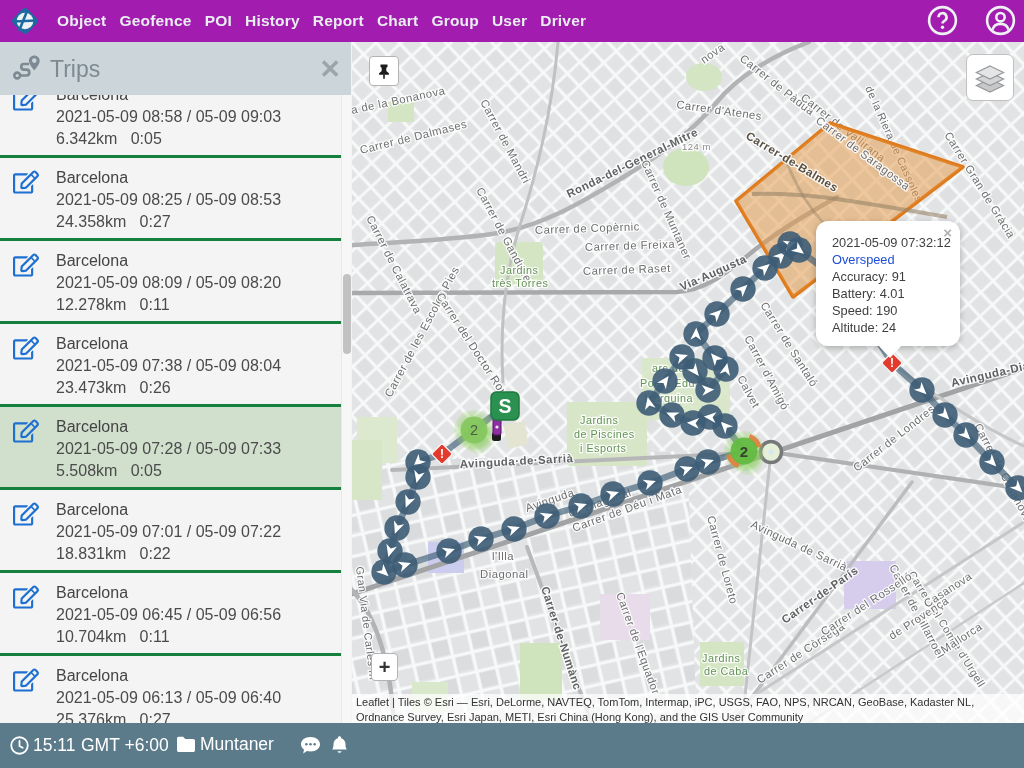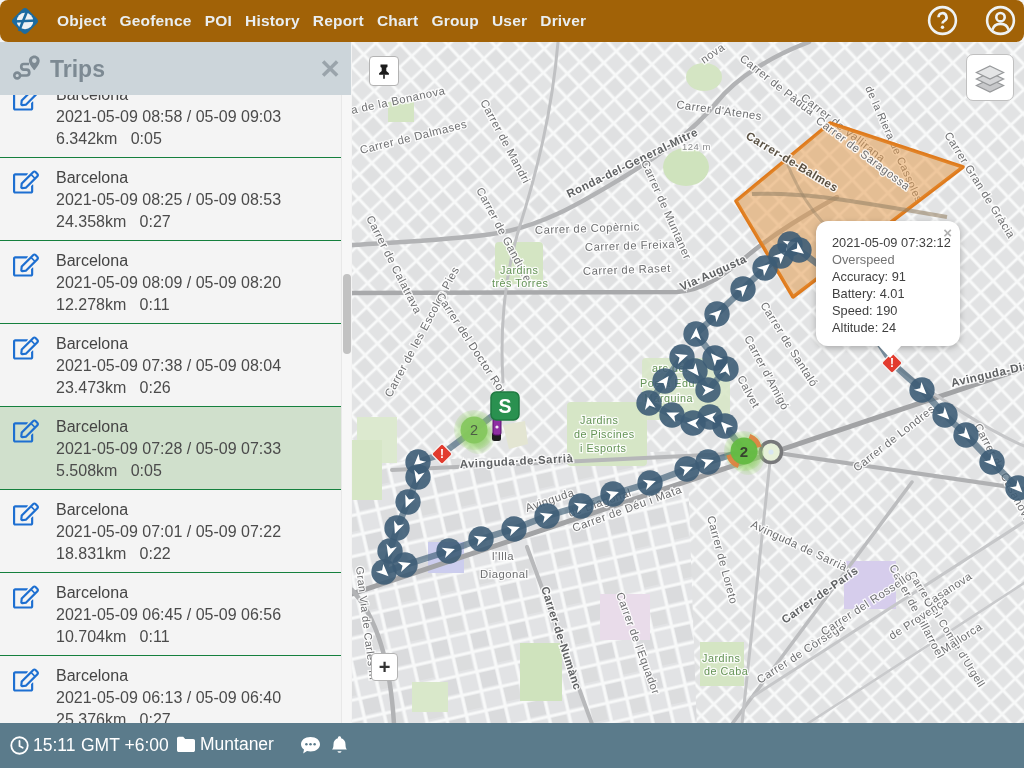--- a/index.html
+++ b/index.html
@@ -1,44 +1,44 @@
 <!DOCTYPE html>
 <html><head>
 <meta charset="utf-8">
 <style>
   * { margin:0; padding:0; box-sizing:border-box; }
   html,body { width:1024px; height:768px; overflow:hidden; font-family:"Liberation Sans", sans-serif; }
   #app { position:relative; width:1024px; height:768px; background:#f4f4f4; }
   
-  #nav { position:absolute; left:0; top:0; width:1024px; height:42px; background:#a16207;border-radius:8px; }
+  #nav { position:absolute; left:0; top:0; width:1024px; height:42px; background:#a21caf; }
   #nav .logo { position:absolute; left:11px; top:7px; width:28px; height:28px; }
   #nav .menu { position:absolute; left:57px; top:0; height:42px; line-height:42px; color:#e9eef1; font-size:15.5px; font-weight:bold; letter-spacing:0.2px; }
   #nav .menu span { margin-right:13px; }
   #nav .ricons { position:absolute; left:927px; top:5px; width:97px; }
   
   #side { position:absolute; left:0; top:42px; width:351px; height:682px; background:#f4f4f4; }
   #sidehdr { position:absolute; left:0; top:0; width:351px; height:53px; background:#ccd5da; }
-  #sidehdr .t { position:absolute; left:50px; top:14px; font-size:23px; font-weight:bold; color:#7d8a93; }
+  #sidehdr .t { position:absolute; left:50px; top:14px; font-size:23px; font-weight:normal; color:#7d8a93; }
   #sidehdr .x { position:absolute; right:10px; top:12px; font-size:26px; font-weight:bold; color:#9aa4ab; }
   #list { position:absolute; left:0; top:53px; width:341px; height:629px; overflow:hidden; }
-  .item { position:relative; width:341px; height:83px; background:#f4f4f4; border-bottom:1px solid #15803d; }
+  .item { position:relative; width:341px; height:83px; background:#f4f4f4; border-bottom:3px solid #15803d; }
   .item.sel { background:#d0e0cc; }
   .item .ic { position:absolute; left:13px; top:11px; }
   .item .tx { position:absolute; left:56px; top:9px; font-size:16px; color:#4b4b4b; line-height:22px; }
   .item .tx .nm { color:#444;margin-top:16px; }
   #scroll { position:absolute; right:0px; top:53px; width:10px; height:629px; background:#f7f7f7; border-left:1px solid #e8e8e8; }
   #thumb { position:absolute; left:1px; top:179px; width:8px; height:80px; background:#c2c2c2; border-radius:4px; }
   
   #bot { position:absolute; left:0; top:723px; width:1024px; height:60px; background:#5b7b8b; color:#fff; font-size:17.5px; }
   
   #map { position:absolute; left:352px; top:42px; width:672px; height:682px; background:#e7e8e9; }
   
   #popup { position:absolute; left:816px; top:221px; width:144px; height:125px; background:#fff; border-radius:12px; box-shadow:0 2px 6px rgba(0,0,0,0.25); font-size:12.8px; color:#3f3f3f; line-height:17px; }
   #popup .ln { margin:0 0 0 16px; }
-  #popup .ovr { color:#737373; }
+  #popup .ovr { color:#1d4ed8; }
   #popup .cl { position:absolute; right:8px; top:3px; color:#b0b0b0; font-size:15px; font-weight:bold; }
   #ptail { position:absolute; left:877px; top:344px; width:0; height:0; border-left:13px solid transparent; border-right:13px solid transparent; border-top:14px solid #fff; }
   
   .mbtn { position:absolute; background:#fff; border:1px solid #b3b3b3; border-radius:4px; }
   #pinbtn { left:369px; top:56px; width:30px; height:30px; }
   #layersbtn { left:966px; top:54px; width:48px; height:47px; border-radius:7px; border:1px solid #c0c0c0; }
   #zoombtn { left:371px; top:653px; width:27px; height:28px; font-size:20px; font-weight:bold; color:#333; text-align:center; line-height:26px; }
   
   #attr { position:absolute; left:352px; top:694px; width:672px; height:30px; background:rgba(255,255,255,0.75); font-size:11px; color:#333; line-height:15px; padding:1px 0 0 4px; }
 </style>
@@ -376,20 +376,21 @@
     </svg></div>
   <div class="mbtn" id="layersbtn"><svg width="46" height="45" viewBox="0 0 46 45">
       <g stroke="#97999b" stroke-width="1.3">
         <polygon points="23,24 36.5,30.5 23,37 9.5,30.5" fill="#c7c8ca"></polygon>
         <polygon points="23,17.5 36.5,24 23,30.5 9.5,24" fill="#d4d5d7"></polygon>
         <polygon points="23,11 36.5,17.5 23,24 9.5,17.5" fill="#e4e5e6"></polygon>
       </g>
     </svg></div>
   <div class="mbtn" id="zoombtn">+</div>
 
+  <div id="attr">Leaflet | Tiles © Esri — Esri, DeLorme, NAVTEQ, TomTom, Intermap, iPC, USGS, FAO, NPS, NRCAN, GeoBase, Kadaster NL,<br>Ordnance Survey, Esri Japan, METI, Esri China (Hong Kong), and the GIS User Community</div>
 
   <div id="nav">
     <div class="logo">
       <svg width="28" height="28" viewBox="0 0 28 28">
         <rect x="3.8" y="3.8" width="20.4" height="20.4" rx="4" fill="#1c6ba0" transform="rotate(45 14 14)"></rect>
         <circle cx="14" cy="14" r="8.3" fill="#eef2f4"></circle>
         <path d="M2.5 14.5 L25.5 13.5" stroke="#1c6ba0" stroke-width="2.6"></path>
         <path d="M16.5 3 L8 24" stroke="#1c6ba0" stroke-width="2.6"></path>
       </svg>
     </div>

